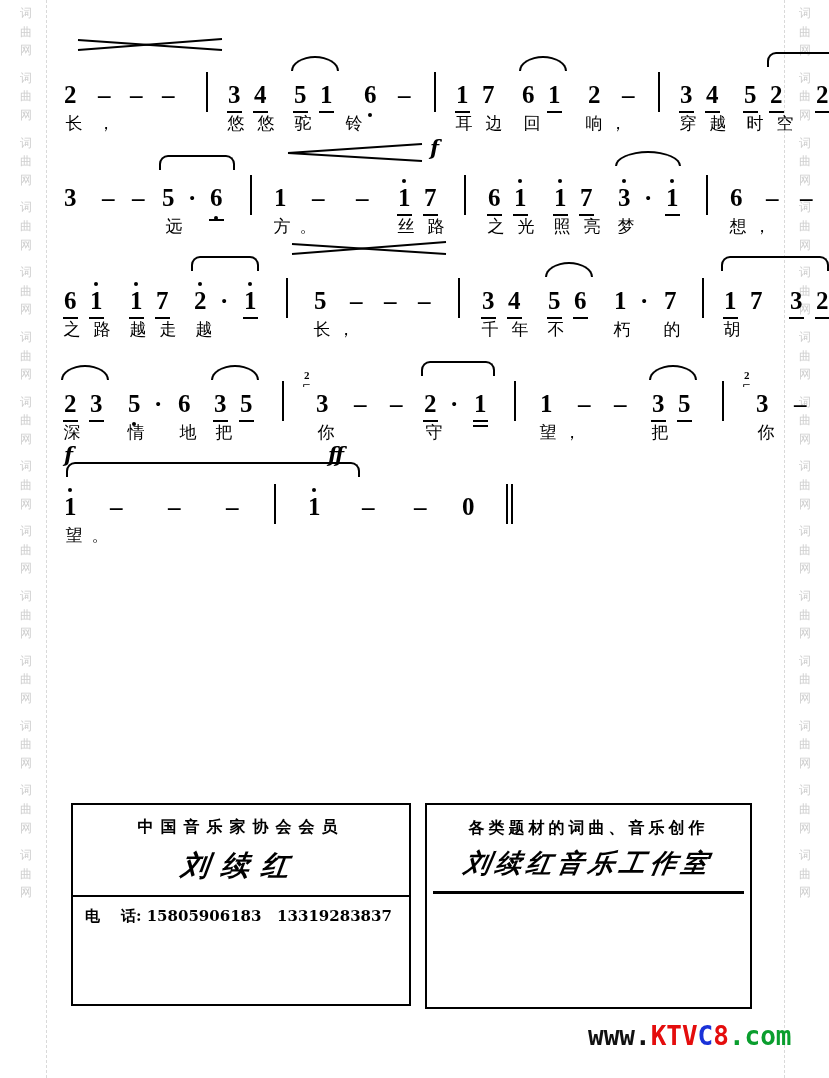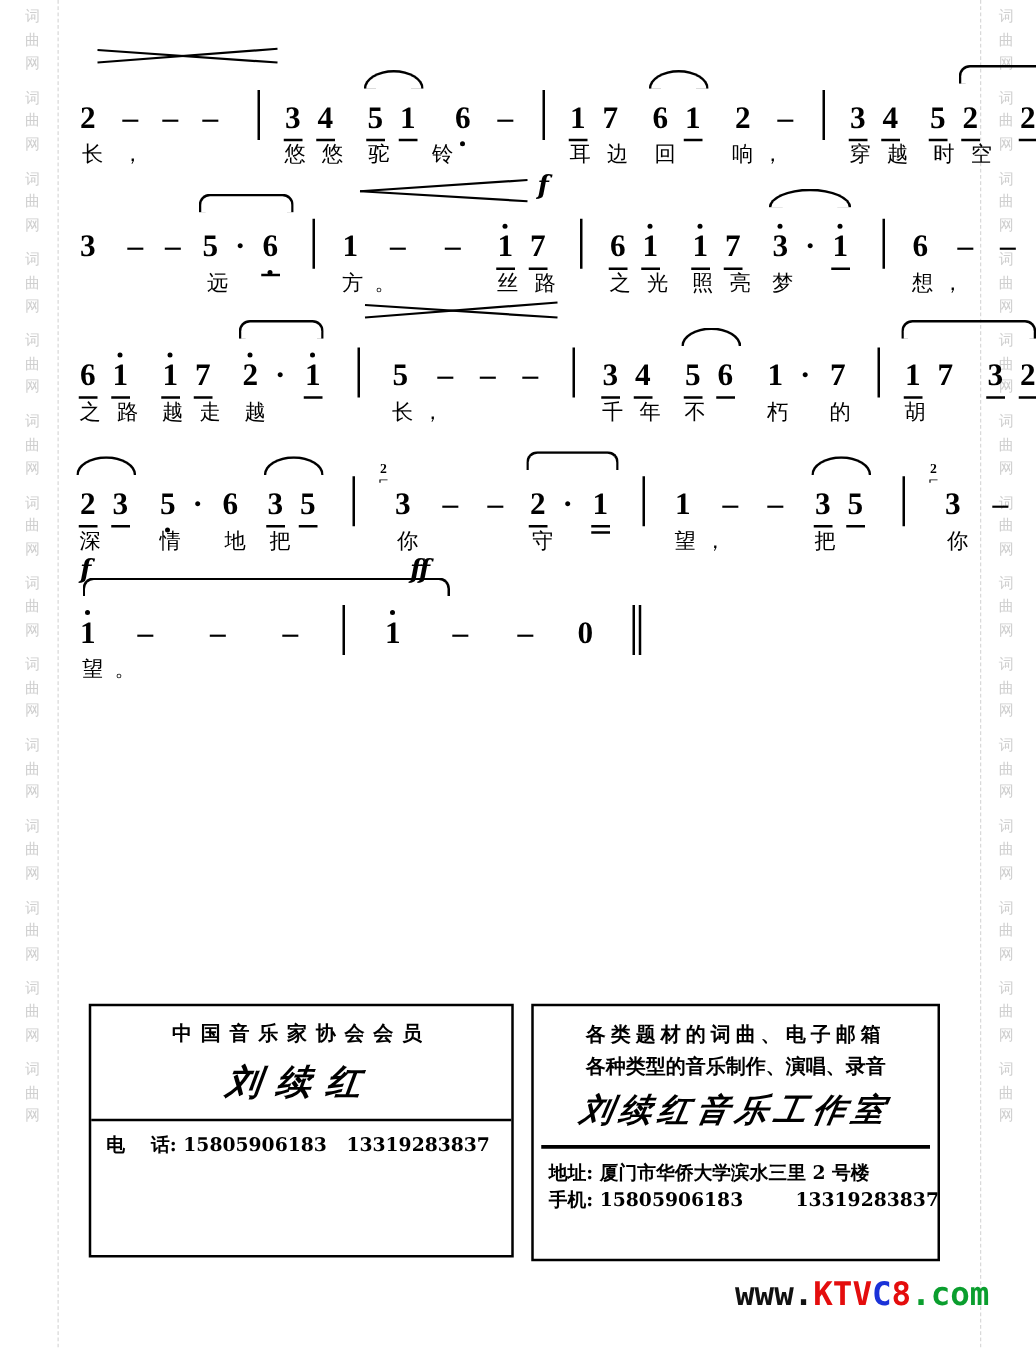--- a/index.html
+++ b/index.html
@@ -539,24 +539,19 @@
     <div class="sig">刘续红</div>
   </div>
   <div class="card-div"></div>
   <div class="card-bot">
     <div class="cb-line">电    话: 15805906183   13319283837</div>
   </div>
 </div>
 
 <div class="card" id="card-right">
   <div class="card-top">
-    <div class="cr-line sp">各类题材的词曲、电子邮箱</div>
-    <div class="cr-line">各种类型的音乐制作、演唱、录音</div>
+    <div class="cr-line sp">各类题材的词曲、音乐创作</div>
     <div class="sig2">刘续红音乐工作室</div>
   </div>
   <div class="hr2"></div>
-  <div class="card-bot">
-    <div class="cb-line">地址: 厦门市华侨大学滨水三里 2 号楼</div>
-    <div class="cb-line">手机: 15805906183        13319283837</div>
-  </div>
 </div>
 
 <div id="logo"><span class="lg-w" style="color:#111111">www.</span><span class="lg-ktv" style="color:#e40d0d">KTV</span><span class="lg-c" style="color:#1a32d8">C</span><span class="lg-8" style="color:#e40d0d">8</span><span class="lg-com" style="color:#0a9e2e">.com</span></div>
 
 </body></html>

